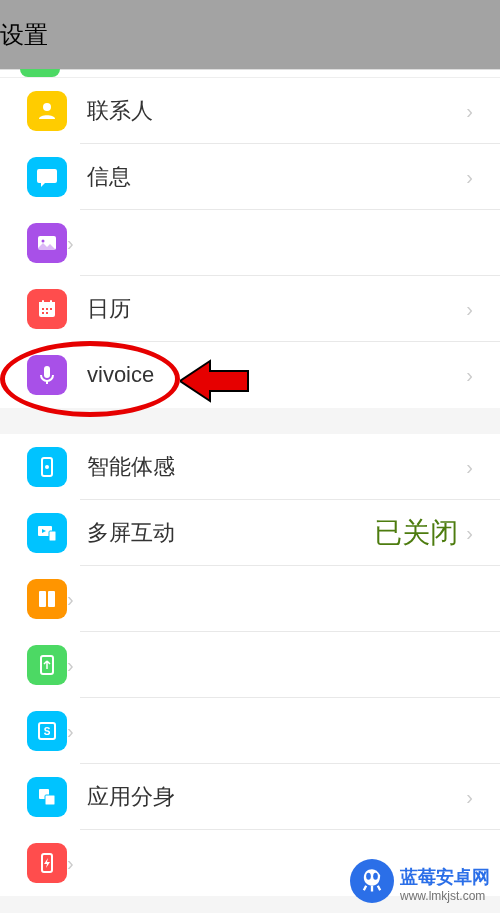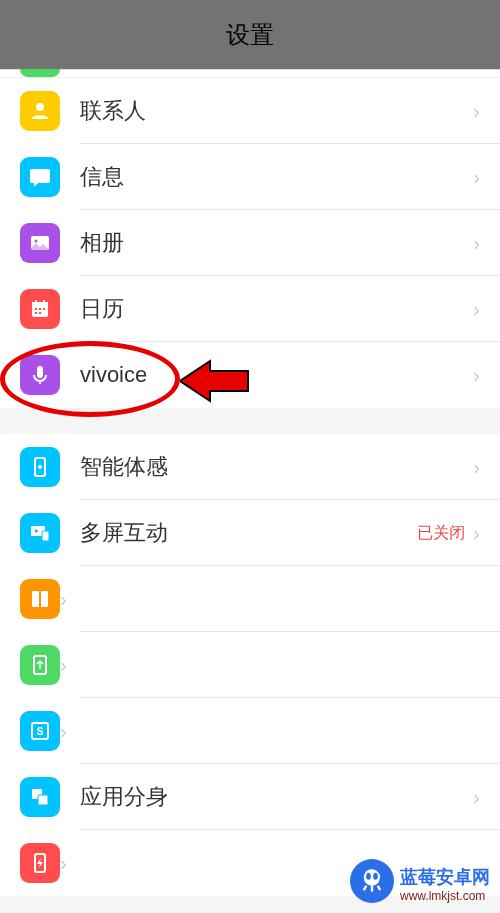--- a/index.html
+++ b/index.html
@@ -10,24 +10,23 @@
     body {
       font-family: -apple-system, BlinkMacSystemFont, "Helvetica Neue", sans-serif;
       background: #f5f5f5;
       width: 500px;
       height: 913px;
       overflow: hidden;
       position: relative;
     }
     .header {
       height: 70px;
-      background: #737373;
+      background: #a3a3a3;
       display: flex;
       align-items: center;
-      justify-content: center;
       border-bottom: 1px solid #ddd;
     }
     .header-title {
       font-size: 24px;
       font-weight: 500;
       color: #000;
     }
     .section {
       background: #fff;
     }
@@ -43,21 +42,21 @@
       bottom: 0;
       width: 40px;
       height: 8px;
       background: #4CD964;
       border-radius: 0 0 9px 9px;
     }
     .row {
       height: 66px;
       display: flex;
       align-items: center;
-      padding: 0 20px;
+      padding: 0 27px;
       position: relative;
     }
     .row-divider {
       position: absolute;
       bottom: 0;
       left: 80px;
       right: 0;
       height: 1px;
       background: #e8e8e8;
     }
@@ -70,22 +69,22 @@
       justify-content: center;
       flex-shrink: 0;
     }
     .label {
       margin-left: 20px;
       font-size: 22px;
       color: #333;
       flex: 1;
     }
     .value {
-      font-size: 16px;
-      color: #ef4444;
+      font-size: 28px;
+      color: #4d7c0f;
       margin-right: 8px;
       margin-left: 12px;
     }
     .chevron {
       color: #ccc;
       font-size: 20px;
     }
     .separator {
       height: 26px;
       background: #f5f5f5;
@@ -145,21 +144,21 @@
       display: flex;
       flex-direction: column;
     }
     .watermark-title {
       font-size: 18px;
       font-weight: bold;
       color: #2B6FE8;
     }
     .watermark-url {
       font-size: 12px;
-      color: #7f1d1d;
+      color: #737373;
     }
   </style>
 </head>
 <body>
 
 <div class="header">
   <span class="header-title">设置</span>
 </div>
 
 <div class="section">
@@ -191,21 +190,20 @@
   </div>
 
   <div class="row">
     <div class="icon icon-photos">
       <svg width="24" height="24" viewBox="0 0 24 24">
           <rect x="3" y="5" width="18" height="14" rx="2" fill="#fff"></rect>
           <circle cx="8" cy="10" r="1.5" fill="#A850E8"></circle>
           <path d="M3 17 l5 -5 l4 4 l3 -3 l6 6 v0 H3 z" fill="#A850E8" opacity="0.4"></path>
         </svg>
     </div>
-    <span class="label">相册</span>
     <span class="chevron">›</span>
     <div class="row-divider"></div>
   </div>
 
   <div class="row">
     <div class="icon icon-calendar">
       <svg width="24" height="24" viewBox="0 0 24 24">
           <rect x="4" y="5" width="16" height="15" rx="2" fill="#fff"></rect>
           <rect x="4" y="5" width="16" height="4" fill="#fff"></rect>
           <rect x="7" y="3" width="2" height="4" rx="1" fill="#fff"></rect>

